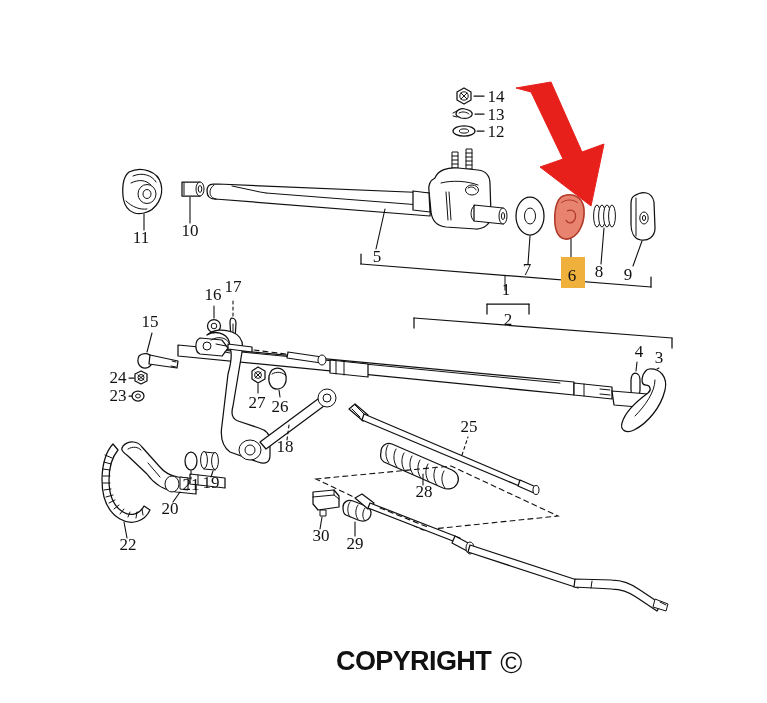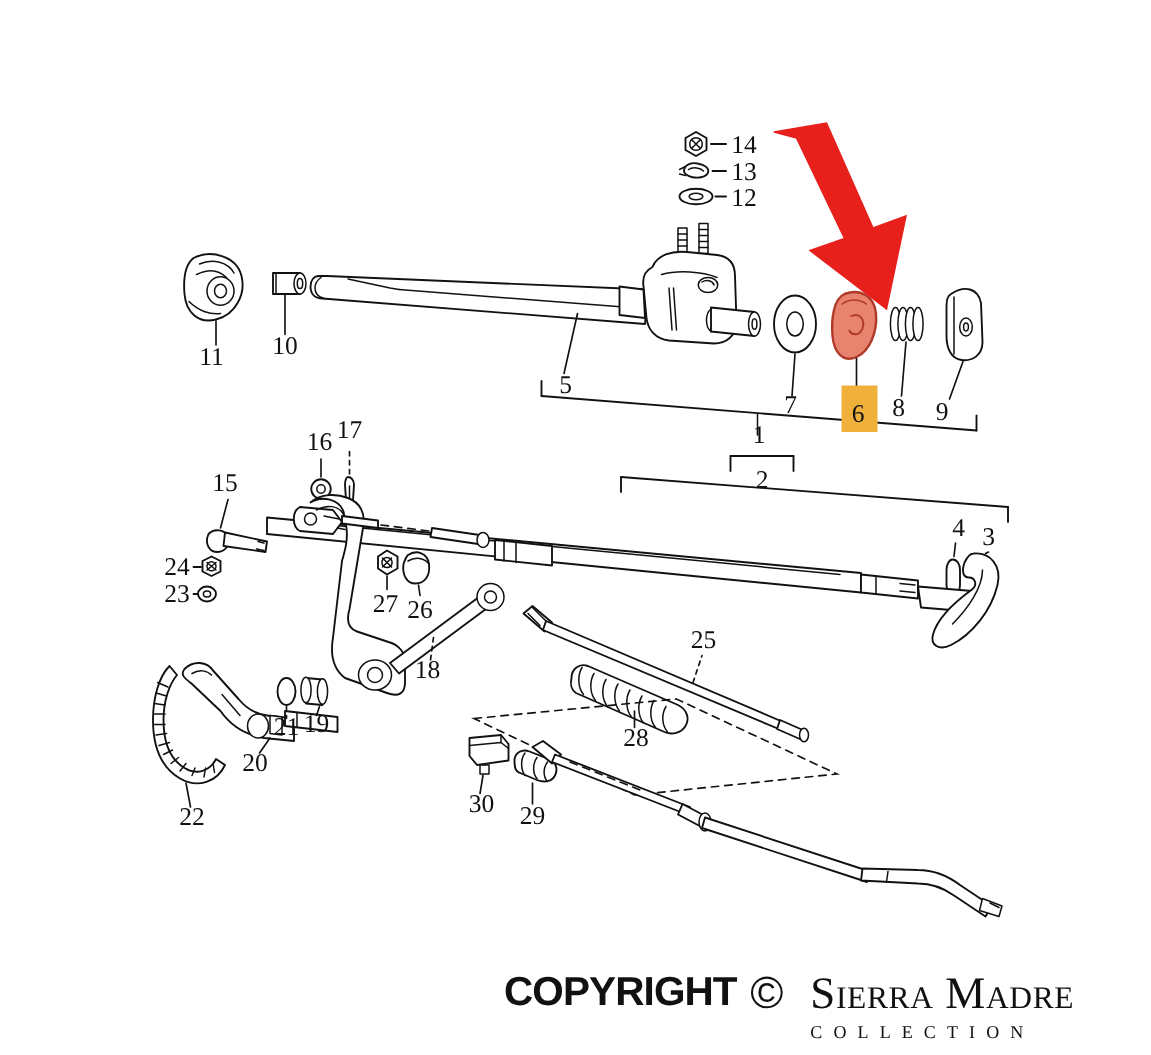--- a/index.html
+++ b/index.html
@@ -469,19 +469,15 @@
       <text class="callout" x="257" y="408" text-anchor="middle">27</text>
       <text class="callout" x="424" y="497" text-anchor="middle">28</text>
       <text class="callout" x="355" y="549" text-anchor="middle">29</text>
       <text class="callout" x="321" y="541" text-anchor="middle">30</text>
     </g>
   </svg>
 
   <div id="footer-block">
     <span class="copyright-word">COPYRIGHT</span>
     <span class="copyright-symbol">©</span>
-    <span class="brand-block">
-      <span class="brand-name">Sierra Madre</span>
-      <span class="brand-sub">COLLECTION</span>
-    </span>
   </div>
 
 </div>
 
 </body></html>

